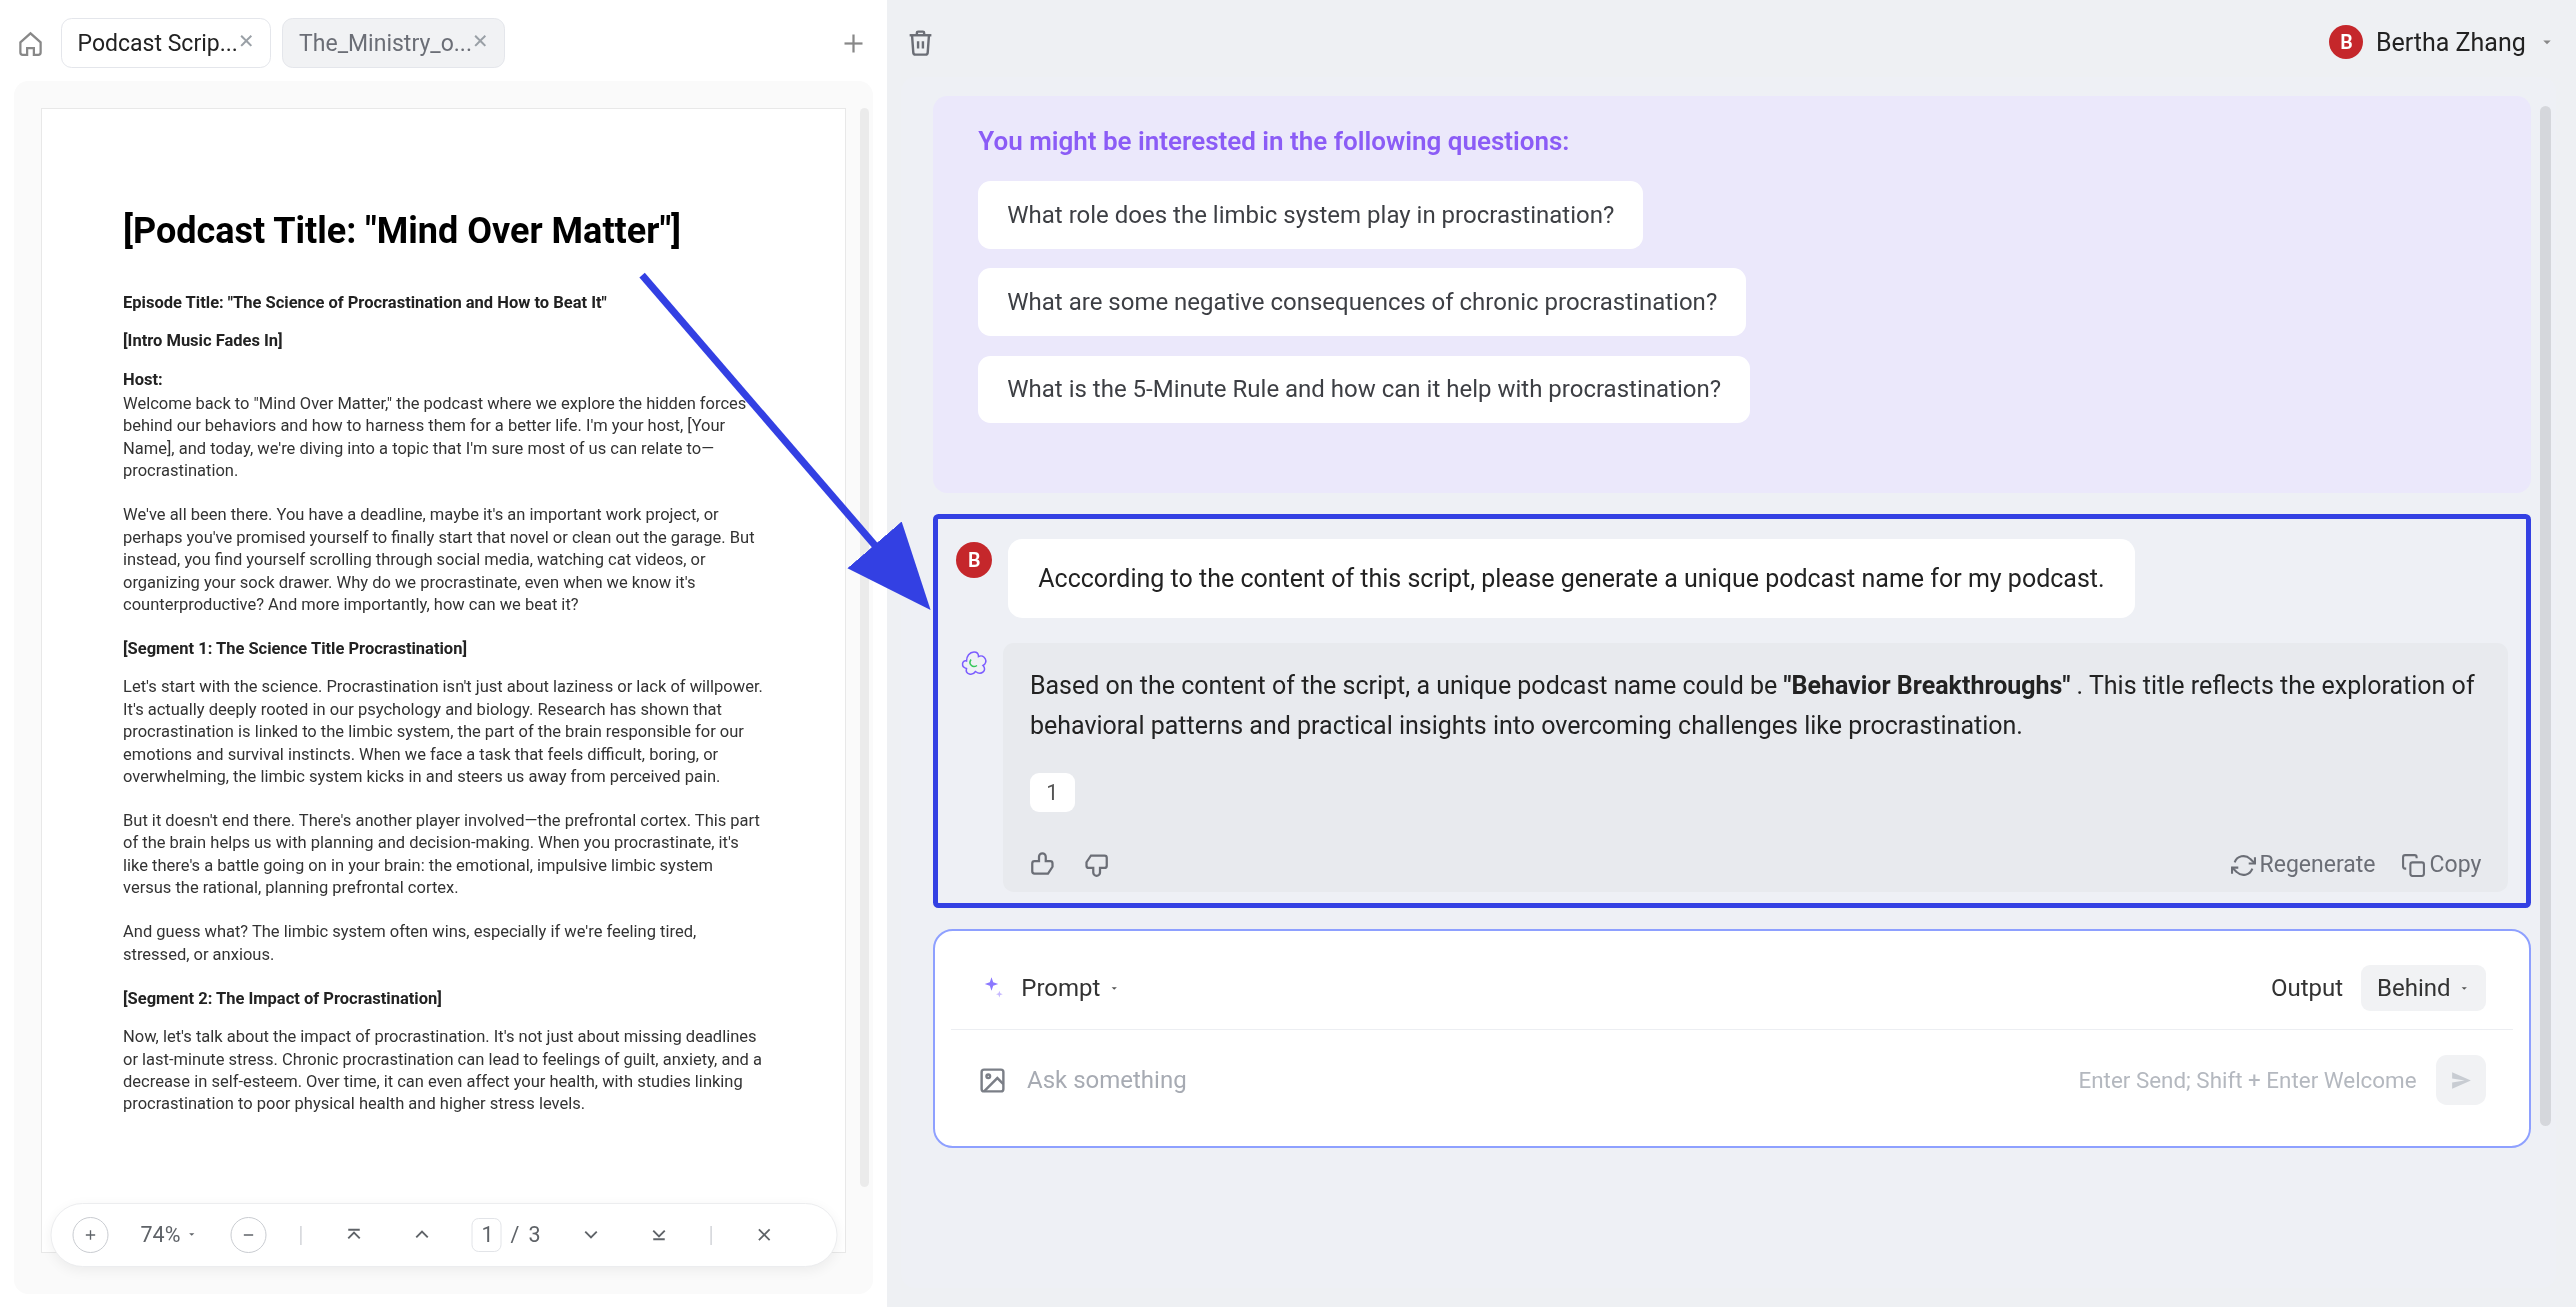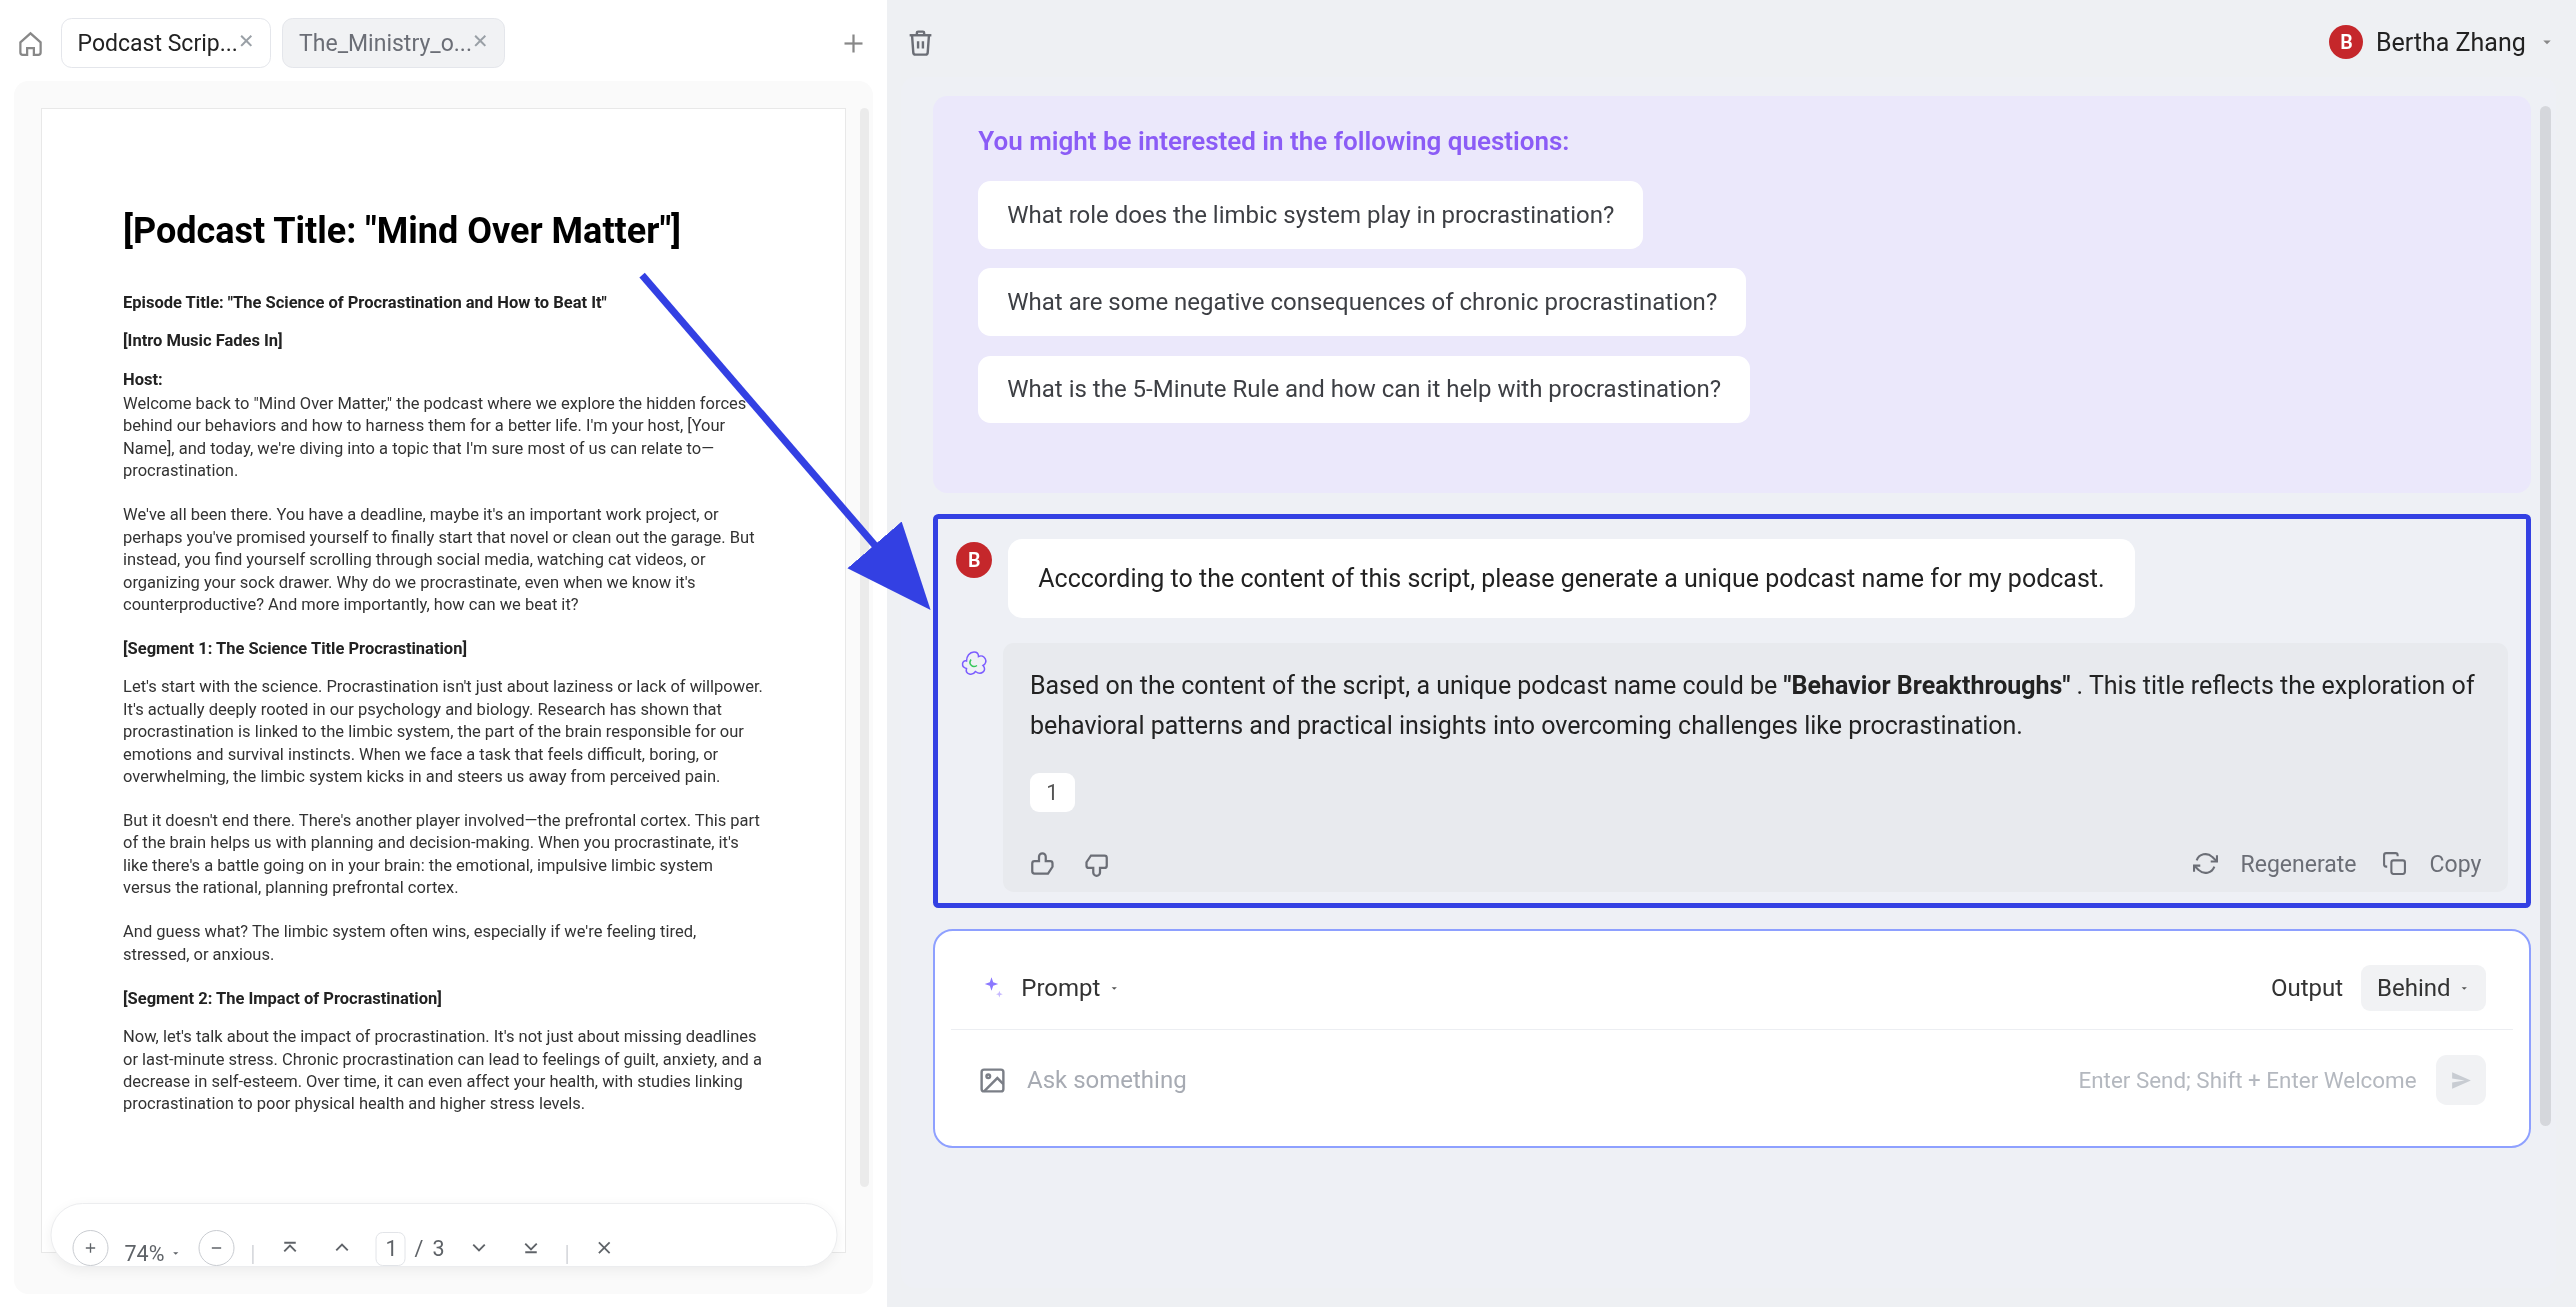--- a/index.html
+++ b/index.html
@@ -114,23 +114,23 @@
   left: 50%;
   transform: translateX(-50%);
   bottom: 27px;
   height: 64px;
   width: 787px;
   background: #fff;
   border: 0.9px solid #ecedef;
   border-radius: 36px;
   box-shadow: 0 3.6px 12.5px rgba(0,0,0,0.06);
   display: flex;
-  align-items: flex-end;
+  align-items: center;
   padding: 0 21.5px;
-  gap: 16px;
+  gap: 32px;
   color: #5f6368;
   font-size: 21.5px;
 }
 .tb-btn {
   display: flex; align-items: center; justify-content: center;
   width: 36px; height: 36px;
 }
 .circle-btn{
   border: 1.8px solid #c9ccd1;
   border-radius: 50%;
@@ -273,21 +273,21 @@
 }
 .ai-actions {
   display: flex;
   align-items: center;
   margin-top: 39px;
   gap: 25px;
   color: #6b6e76;
   font-size: 23px;
 }
 .spacer { flex: 1; }
-.action-btn { display: flex; align-items: flex-start; gap: 23px; }
+.action-btn { display: flex; align-items: flex-end; gap: 4px; }
 .prompt-bar {
   border: 2.7px solid #8ea0ff;
   border-radius: 19.7px;
   background: #fff;
   padding: 16px;
   display: flex;
   flex-direction: column;
 }
 .prompt-top {
   display: flex;

